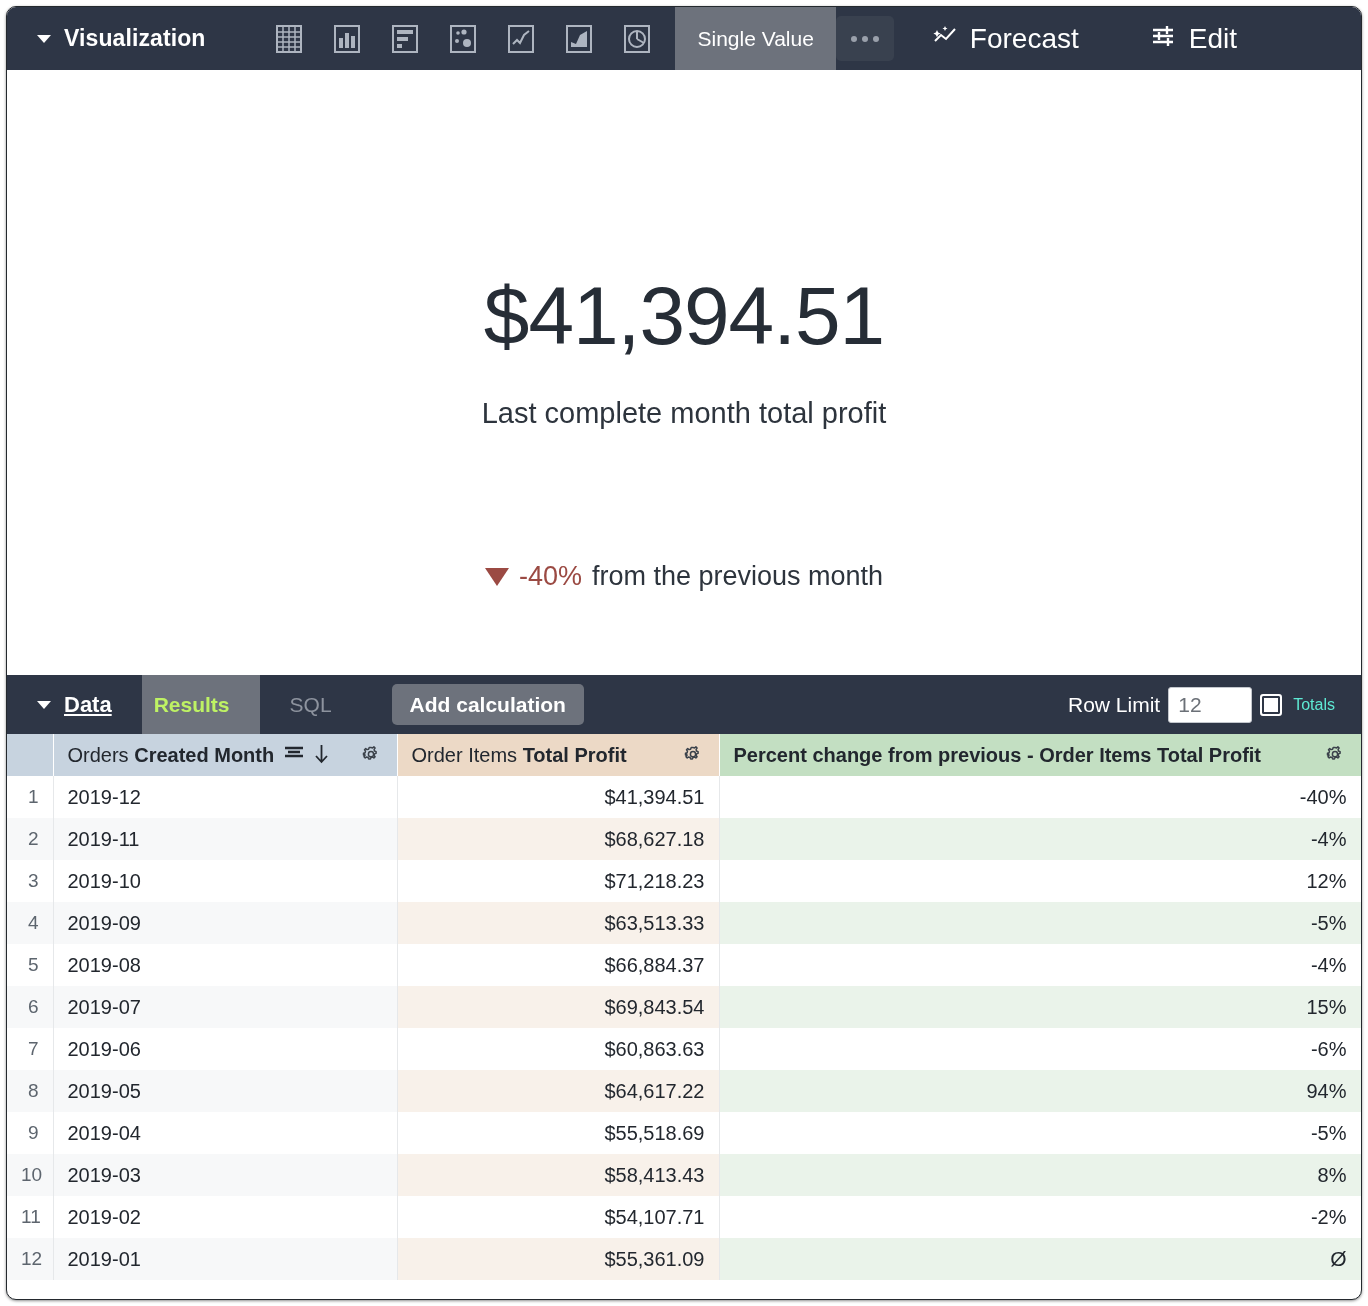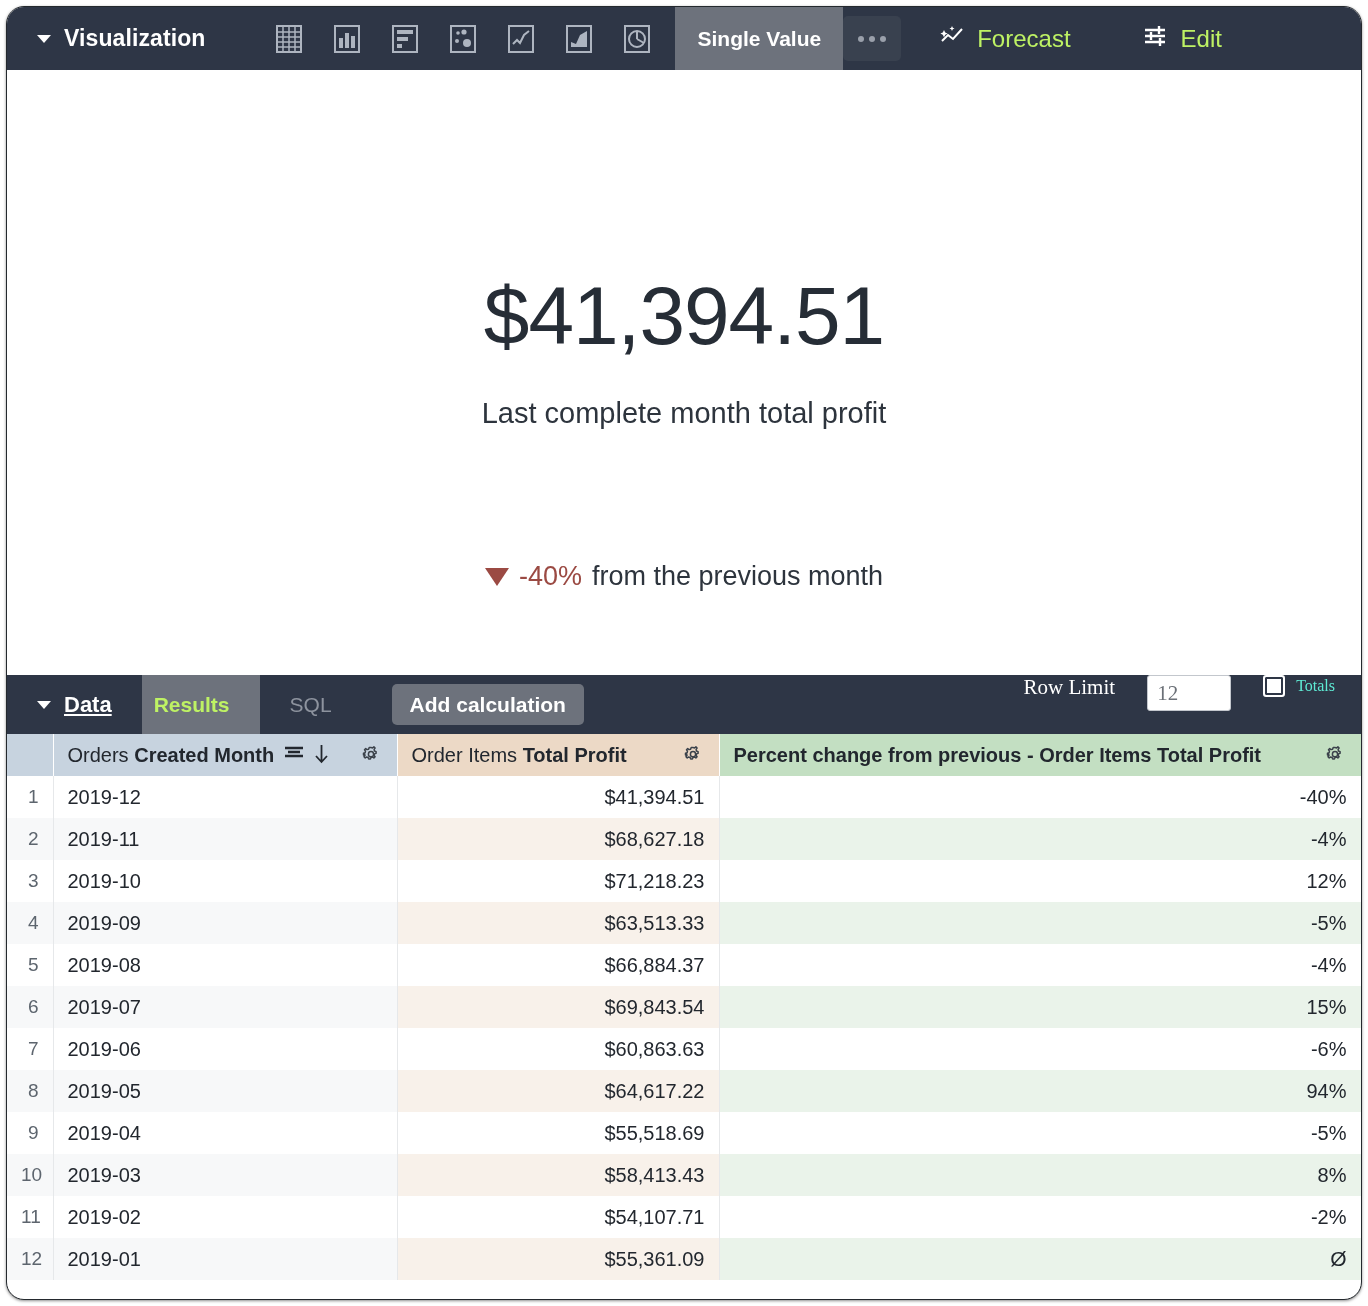--- a/index.html
+++ b/index.html
@@ -17,21 +17,21 @@
     overflow: hidden;
   }
   .window-frame {
     position: absolute;
     left: 6px;
     top: 6px;
     width: 1356px;
     height: 1294px;
     box-sizing: border-box;
     border: 1px solid #24292e;
-    border-radius: 18px;
+    border-radius: 10px;
     background: #ffffff;
     overflow: hidden;
     box-shadow: 0 1px 3px rgba(0,0,0,0.45);
   }
 
   
   .viz-bar {
     position: relative;
     height: 63px;
     background: #2e3646;
@@ -70,40 +70,40 @@
     cursor: pointer;
   }
   .viz-icon svg { display: block; }
 
   .single-value-tab {
     display: flex; align-items: center;
     padding: 0 22px;
     margin-left: 22px;
     background: #6d727c;
     font-size: 21px;
-    font-weight: 700;
+    font-weight: 400;
     color: #ffffff;
     cursor: pointer;
   }
   .dots-tab {
     display: flex; align-items: center; justify-content: center;
     width: 58px;
     margin: 9px 0;
     background: #39414f;
     border-radius: 5px;
     cursor: pointer;
     gap: 5px;
   }
   .dot { width: 6px; height: 6px; border-radius: 50%; background: #9aa0ab; }
   .tool-btn {
     display: flex; align-items: center; gap: 12px;
     padding: 0 18px;
     margin-left: 20px;
-    font-size: 24px;
-    color: #bef264;
+    font-size: 28px;
+    color: #ffffff;
     cursor: pointer;
   }
   .tool-btn.edit { margin-left: 36px; }
 
   
   .value-panel {
     position: relative;
     height: 605px;
     background: #ffffff;
     display: flex;
@@ -170,24 +170,23 @@
     margin: 9px 0 9px 30px;
     background: #6d727c;
     border-radius: 5px;
     font-size: 21px;
     font-weight: 700;
     color: #ffffff;
     cursor: pointer;
   }
   .bar-right {
     margin-left: auto;
-    display: flex; align-items: flex-start;
+    display: flex; align-items: center;
     padding-right: 26px;
-    gap: 32px;
-    font-family: Liberation Serif, serif;
+    gap: 8px;
   }
   .row-limit-label { font-size: 21px; color: #ffffff; }
   .row-limit-input {
     width: 84px; height: 36px;
     background: #ffffff;
     border: 1px solid #c3c7cd;
     border-radius: 3px;
     box-sizing: border-box;
     display: flex; align-items: center;
     padding-left: 9px;

